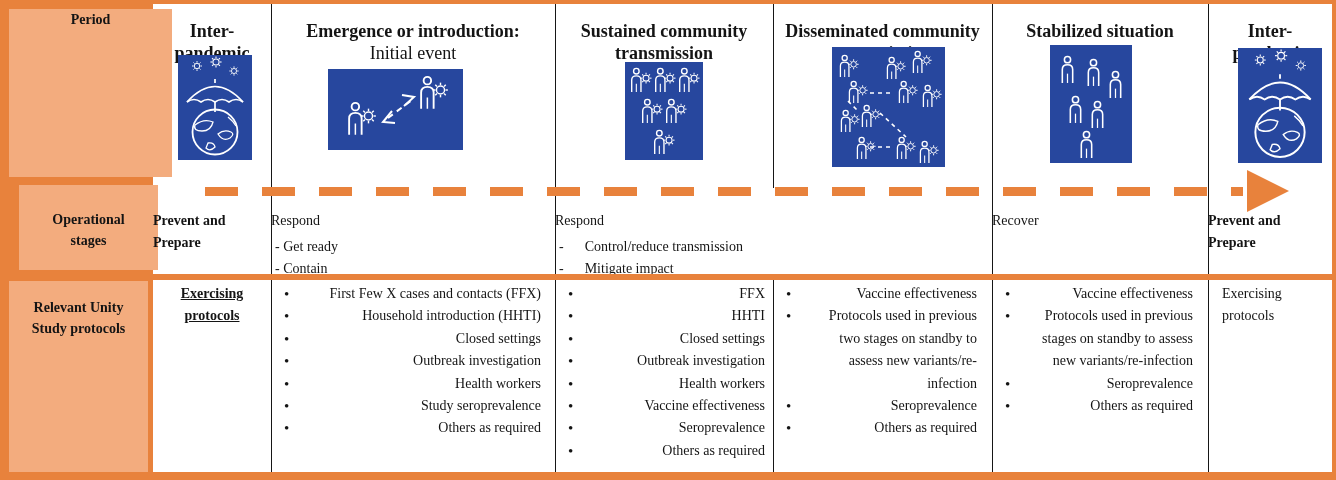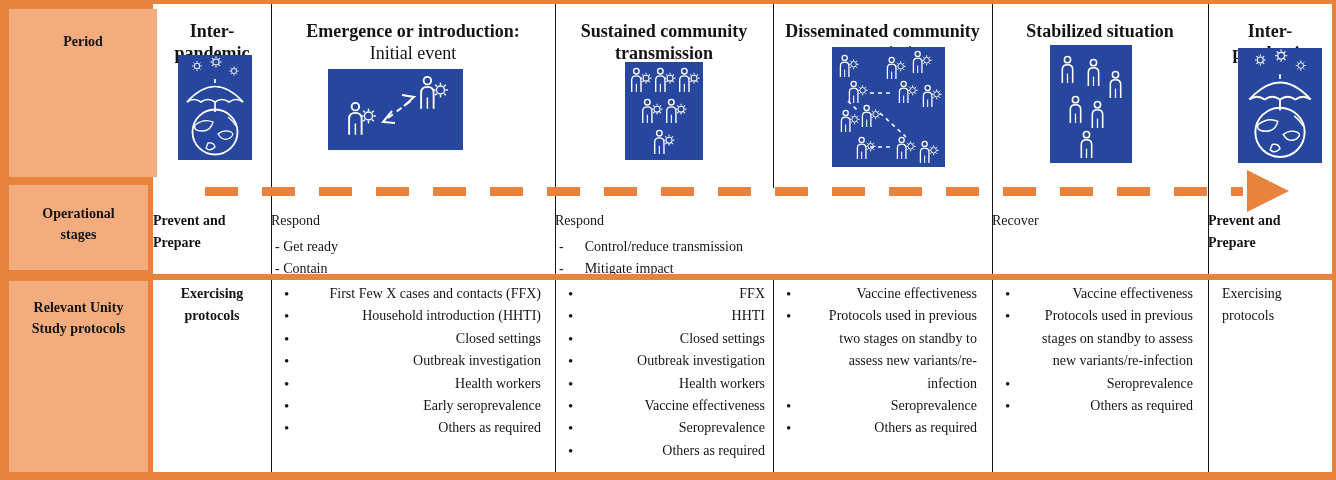--- a/index.html
+++ b/index.html
@@ -92,24 +92,24 @@
           <path d="M17,70 q9,-7 18,-3 q-2,9 -11,9 q-9,0 -7,-6 z" stroke-width="1.3"></path>
           <path d="M40,79 q6,-5 13,-2 q4,2 -1,6 q-7,4 -12,-4 z" stroke-width="1.3"></path>
           <path d="M30,88 q6,-1 7,4 q-5,5 -9,1 z" stroke-width="1.3"></path>
           <path d="M50,62 q5,4 8,9" stroke-width="1.3"></path>
         </g>
       </symbol>
     </defs>
   </svg>
 
   <div class="abs frame label-col-bg"></div>
-  <div class="abs label-cell" style="left:9px;top:9px;width:148px;height:168px;padding-top:22px;box-sizing:border-box;">
+  <div class="abs label-cell" style="left:9px;top:9px;width:163px;height:168px;box-sizing:border-box;">
     <span>Period</span>
   </div>
-  <div class="abs label-cell" style="left:9px;top:185px;width:139px;height:85px;padding-top:18px;box-sizing:border-box;">
+  <div class="abs label-cell" style="left:19px;top:185px;width:139px;height:85px;padding-top:24px;box-sizing:border-box;">
     <div>Operational</div>
     <div>stages</div>
   </div>
   <div class="abs label-cell" style="left:9px;top:281px;width:139px;height:232px;padding-top:16px;box-sizing:border-box;">
     <div>Relevant Unity</div>
     <div>Study protocols</div>
   </div>
 
   <div class="abs vline" style="left:271px;top:4px;height:270px;"></div>
   <div class="abs vline" style="left:555px;top:4px;height:270px;"></div>
@@ -225,31 +225,31 @@
       </ul>
   </div>
   <div class="abs stage" style="left:992px;top:210px;width:216px;">
     <div class="t">Recover</div>
   </div>
   <div class="abs stage" style="left:1208px;top:210px;width:124px;font-weight:bold;">
     <div>Prevent and</div>
     <div>Prepare</div>
   </div>
 
-  <div class="abs pcell pcenter" style="left:153px;width:118px;">
+  <div class="abs pcell pcenter" style="left:153px;width:118px;text-decoration:underline;">
     <div>Exercising</div>
     <div>protocols</div>
   </div>
   <ul class="abs pcell plist" style="left:271px;width:270px;">
       <li>First Few X cases and contacts (FFX)</li>
       <li>Household introduction (HHTI)</li>
       <li>Closed settings</li>
       <li>Outbreak investigation</li>
       <li>Health workers</li>
-      <li>Early seroprevalence</li>
+      <li>Study seroprevalence</li>
       <li>Others as required</li>
     </ul>
   <ul class="abs pcell plist" style="left:555px;width:210px;">
       <li>FFX</li>
       <li>HHTI</li>
       <li>Closed settings</li>
       <li>Outbreak investigation</li>
       <li>Health workers</li>
       <li>Vaccine effectiveness</li>
       <li>Seroprevalence</li>

